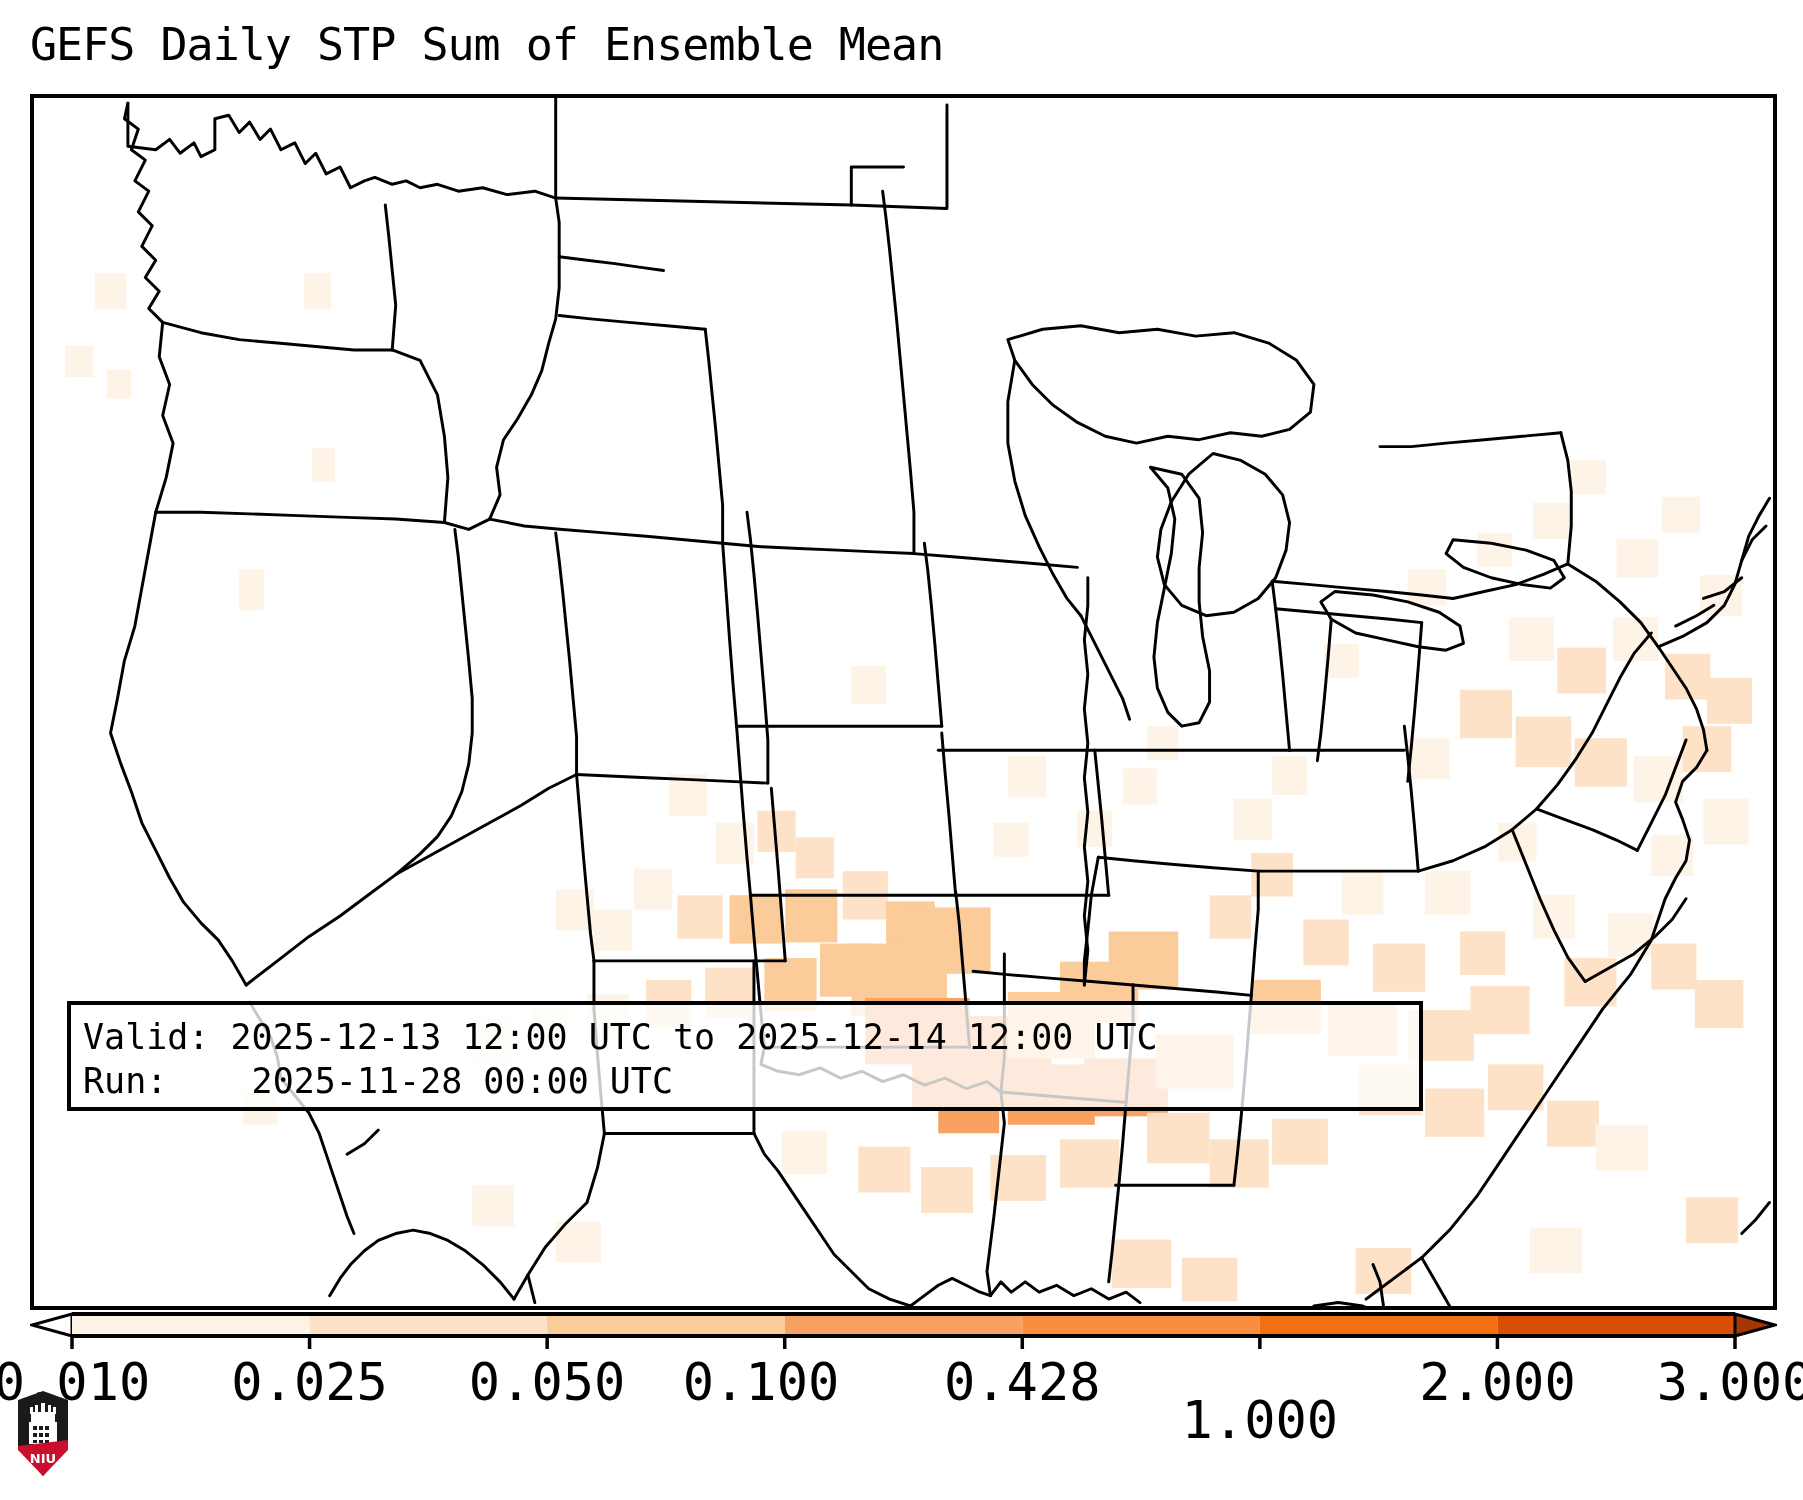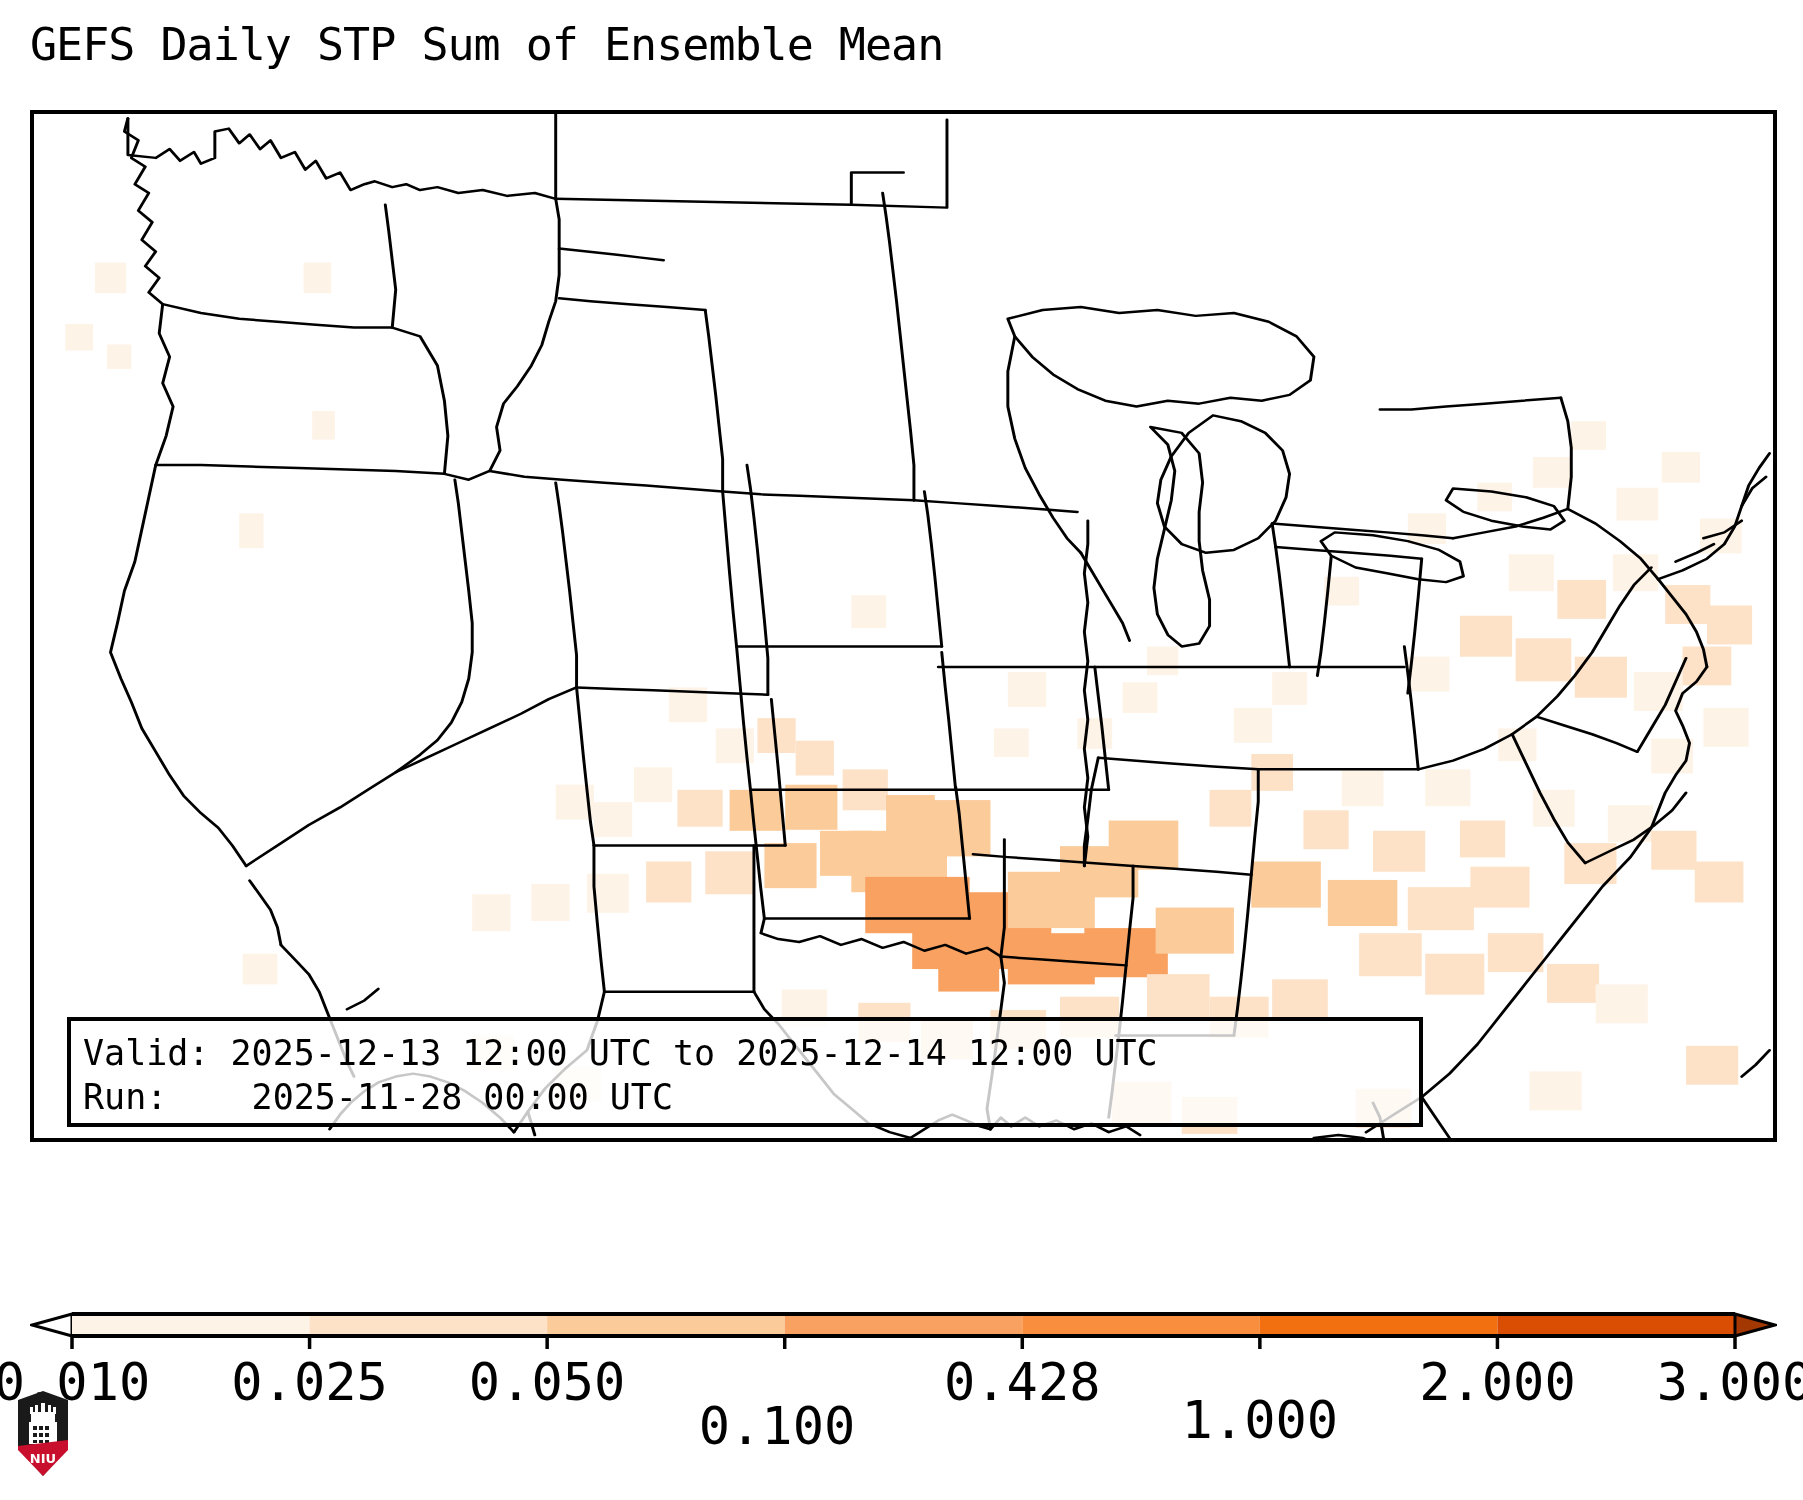--- a/index.html
+++ b/index.html
@@ -8,21 +8,21 @@
 
   
   #title{
     position:absolute;left:30px;top:18px;
     font-family:"DejaVu Sans Mono",monospace;
     font-size:45px;letter-spacing:-1px;color:#000;white-space:nowrap;text-align:center;
   }
 
   
   #map-frame{
-    position:absolute;left:30px;top:110px;width:1747px;height:1032px;
+    position:absolute;left:30px;top:94px;width:1747px;height:1216px;
     border:4px solid #000;background:#ffffff;box-sizing:border-box;overflow:hidden;
   }
   #map-canvas,#shade-canvas{position:absolute;left:0;top:0;width:100%;height:100%;}
   #shade-canvas{z-index:1;}
   #map-canvas{z-index:2;}
 
   
   #info-box{
     position:absolute;left:33px;top:903px;width:1356px;height:110px;
     border:4px solid #000;background:rgba(255,255,255,0.78);
@@ -371,21 +371,21 @@
           <line x1="992.2857142857143" x2="992.2857142857143" y1="24" y2="37" stroke="#000" stroke-width="3.5"></line>
           <line x1="1229.857142857143" x2="1229.857142857143" y1="24" y2="37" stroke="#000" stroke-width="3.5"></line>
           <line x1="1467.4285714285716" x2="1467.4285714285716" y1="24" y2="37" stroke="#000" stroke-width="3.5"></line>
           <line x1="1705" x2="1705" y1="24" y2="37" stroke="#000" stroke-width="3.5"></line>
         </g>
     </svg>
     <div id="cbar-ticklabels">
         <div class="cb-tick-label" style="left: 42px;">0.010</div>
         <div class="cb-tick-label" style="left: 279.571px;">0.025</div>
         <div class="cb-tick-label" style="left: 517.143px;">0.050</div>
-        <div class="cb-tick-label" style="left: 747px; margin-top: 44px;">0.100</div>
+        <div class="cb-tick-label" style="left: 731px;">0.100</div>
         <div class="cb-tick-label" style="left: 992.286px;">0.428</div>
         <div class="cb-tick-label" style="left: 1229.86px; margin-top: 38px;">1.000</div>
         <div class="cb-tick-label" style="left: 1467.43px;">2.000</div>
         <div class="cb-tick-label" style="left: 1705px;">3.000</div>
       </div>
   </div>
 
 
   <svg id="niu-logo" viewBox="0 0 58 90">
     <path d="M4,10 L4,58 L29,86 L54,58 L54,10 L29,1 Z" fill="#1a1a1a"></path>

